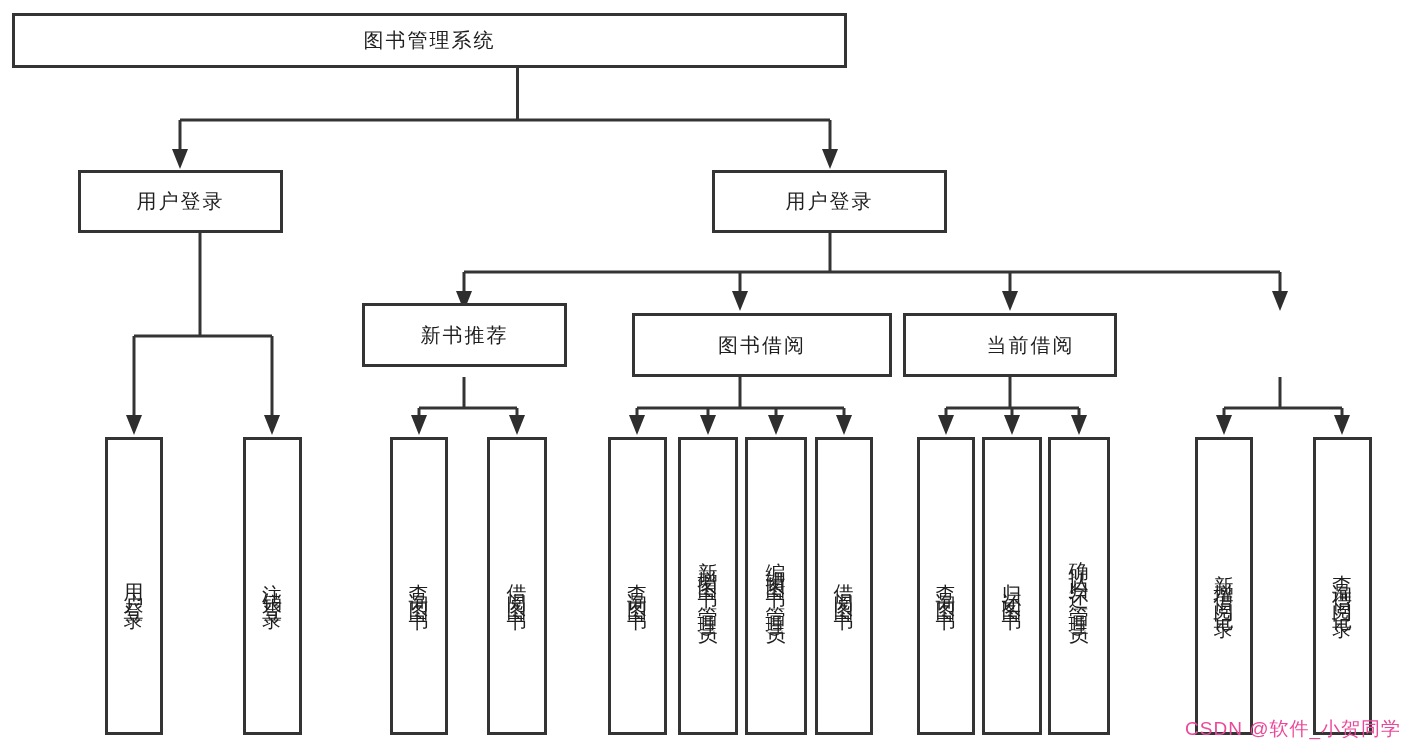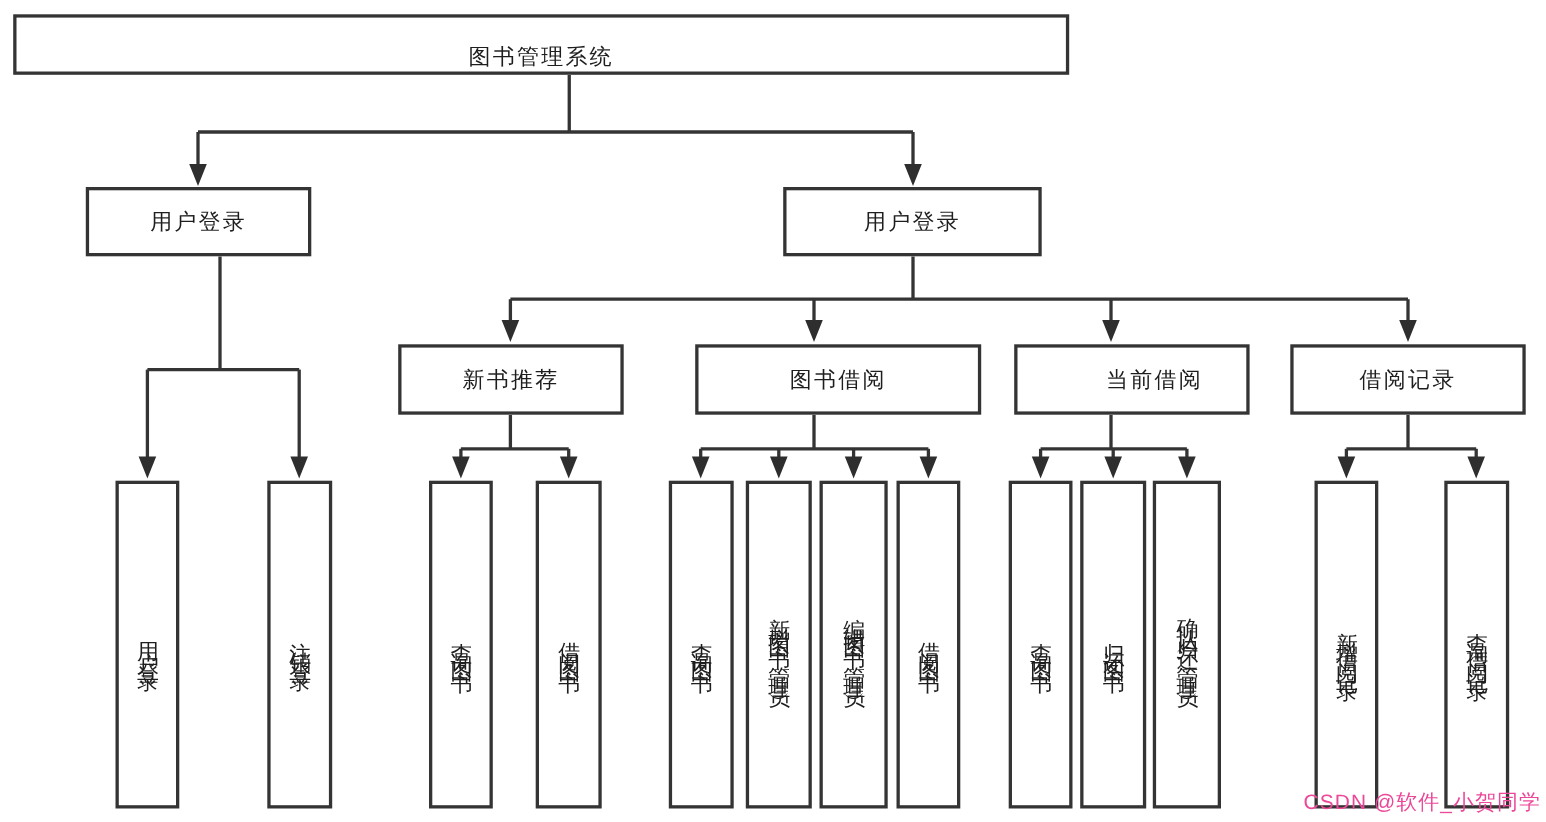--- a/index.html
+++ b/index.html
@@ -105,42 +105,39 @@
     <polygon points="1071,415 1087,415 1079,435"></polygon>
 
     <path d="M1280 377 V408"></path>
     <path d="M1224 408 H1342"></path>
     <path d="M1224 408 V418"></path>
     <path d="M1342 408 V418"></path>
     <polygon points="1216,415 1232,415 1224,435"></polygon>
     <polygon points="1334,415 1350,415 1342,435"></polygon>
   </svg>
 
-  <div class="node h-node" style="left:12px; top:13px; width:960px; height:55px;align-items:flex-end;">
+  <div class="node h-node" style="left:12px; top:13px; width:835px; height:55px;">
     <span>图书管理系统</span>
   </div>
 
   <div class="node h-node" style="left:78px; top:170px; width:205px; height:63px;">
     <span>用户登录</span>
   </div>
   <div class="node h-node" style="left:712px; top:170px; width:235px; height:63px;">
     <span>用户登录</span>
   </div>
 
-  <div class="node h-node" style="left:362px; top:313px; width:205px; height:64px;">
+  <div class="node h-node" style="left:362px; top:303px; width:205px; height:64px;">
     <span>新书推荐</span>
   </div>
   <div class="node h-node" style="left:632px; top:313px; width:260px; height:64px;">
     <span>图书借阅</span>
   </div>
-  <div class="node h-node" style="left:922px; top:313px; width:214px; height:64px;padding-left:41px;">
+  <div class="node h-node" style="left:903px; top:313px; width:214px; height:64px;padding-left:41px;">
     <span>当前借阅</span>
-  </div>
-  <div class="node h-node" style="left:1173px; top:313px; width:214px; height:64px;">
-    <span>借阅记录</span>
   </div>
 
   <div class="node v-node" style="left:105px; top:437px; width:58px; height:298px;">
     <span>用户登录</span>
   </div>
   <div class="node v-node" style="left:243px; top:437px; width:59px; height:298px;">
     <span>注销登录</span>
   </div>
 
   <div class="node v-node" style="left:390px; top:437px; width:58px; height:298px;">

